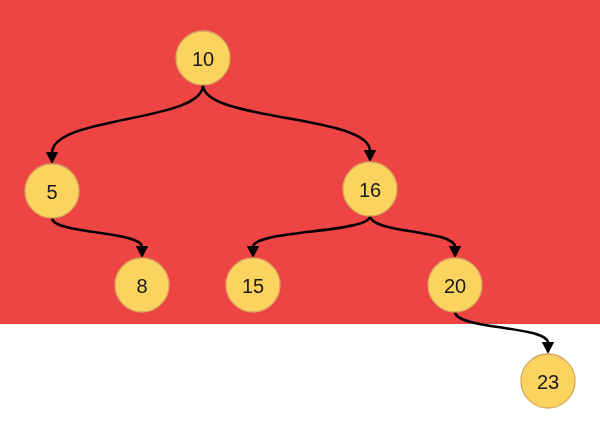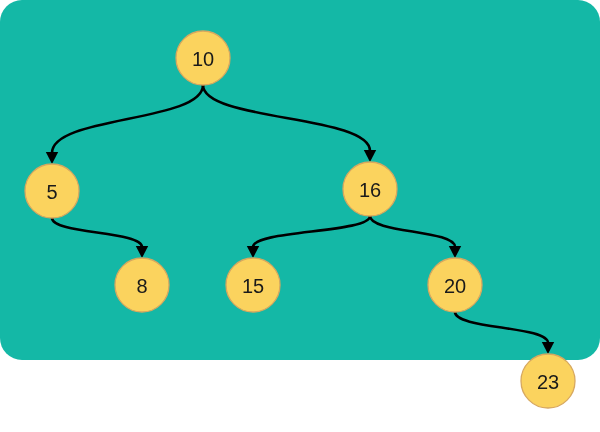--- a/index.html
+++ b/index.html
@@ -9,23 +9,22 @@
   }
   body {
     width: 600px;
     height: 432px;
     font-family: "Liberation Sans", sans-serif;
     overflow: hidden;
   }
   #canvas-root {
     position: relative;
     width: 600px;
-    height: 360px;
-    background: #14b8a6;
-    border-radius: 22px;
+    height: 324px;
+    background: #ef4444;
   }
   svg#tree-svg {
     position: absolute;
     top: 0;
     left: 0;
     width: 600px;
     height: 432px;
     display: block;
   }
   .edge-path {

